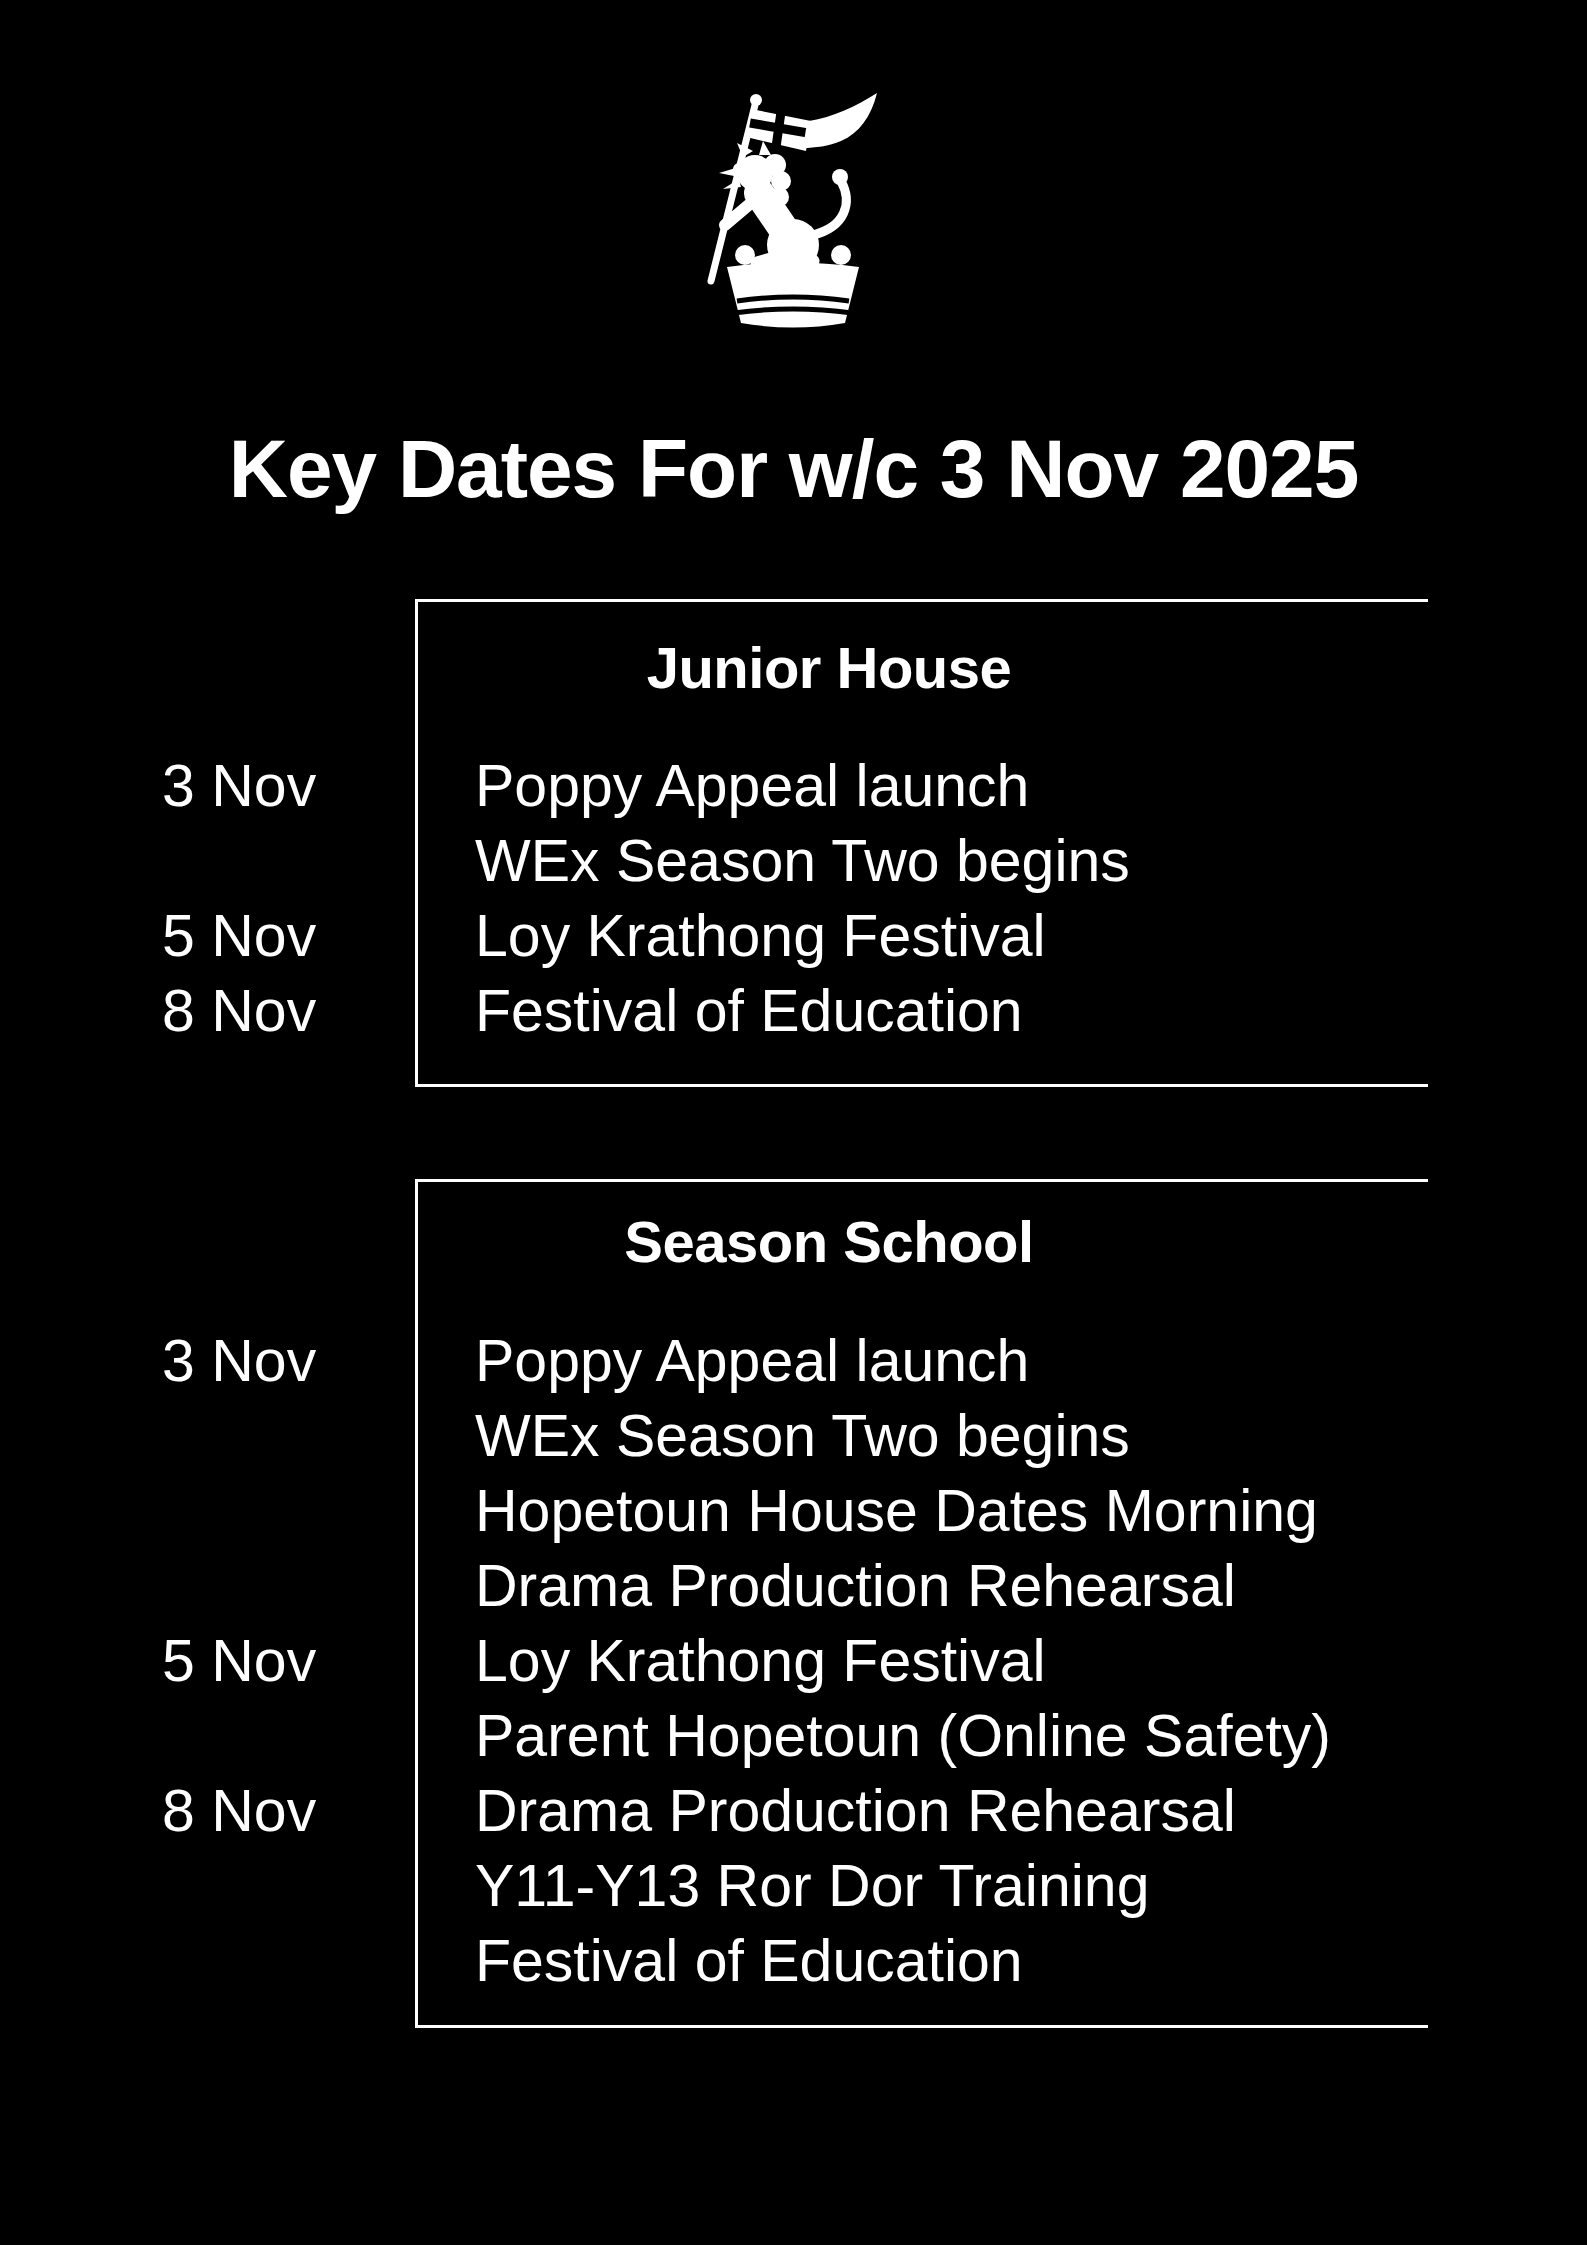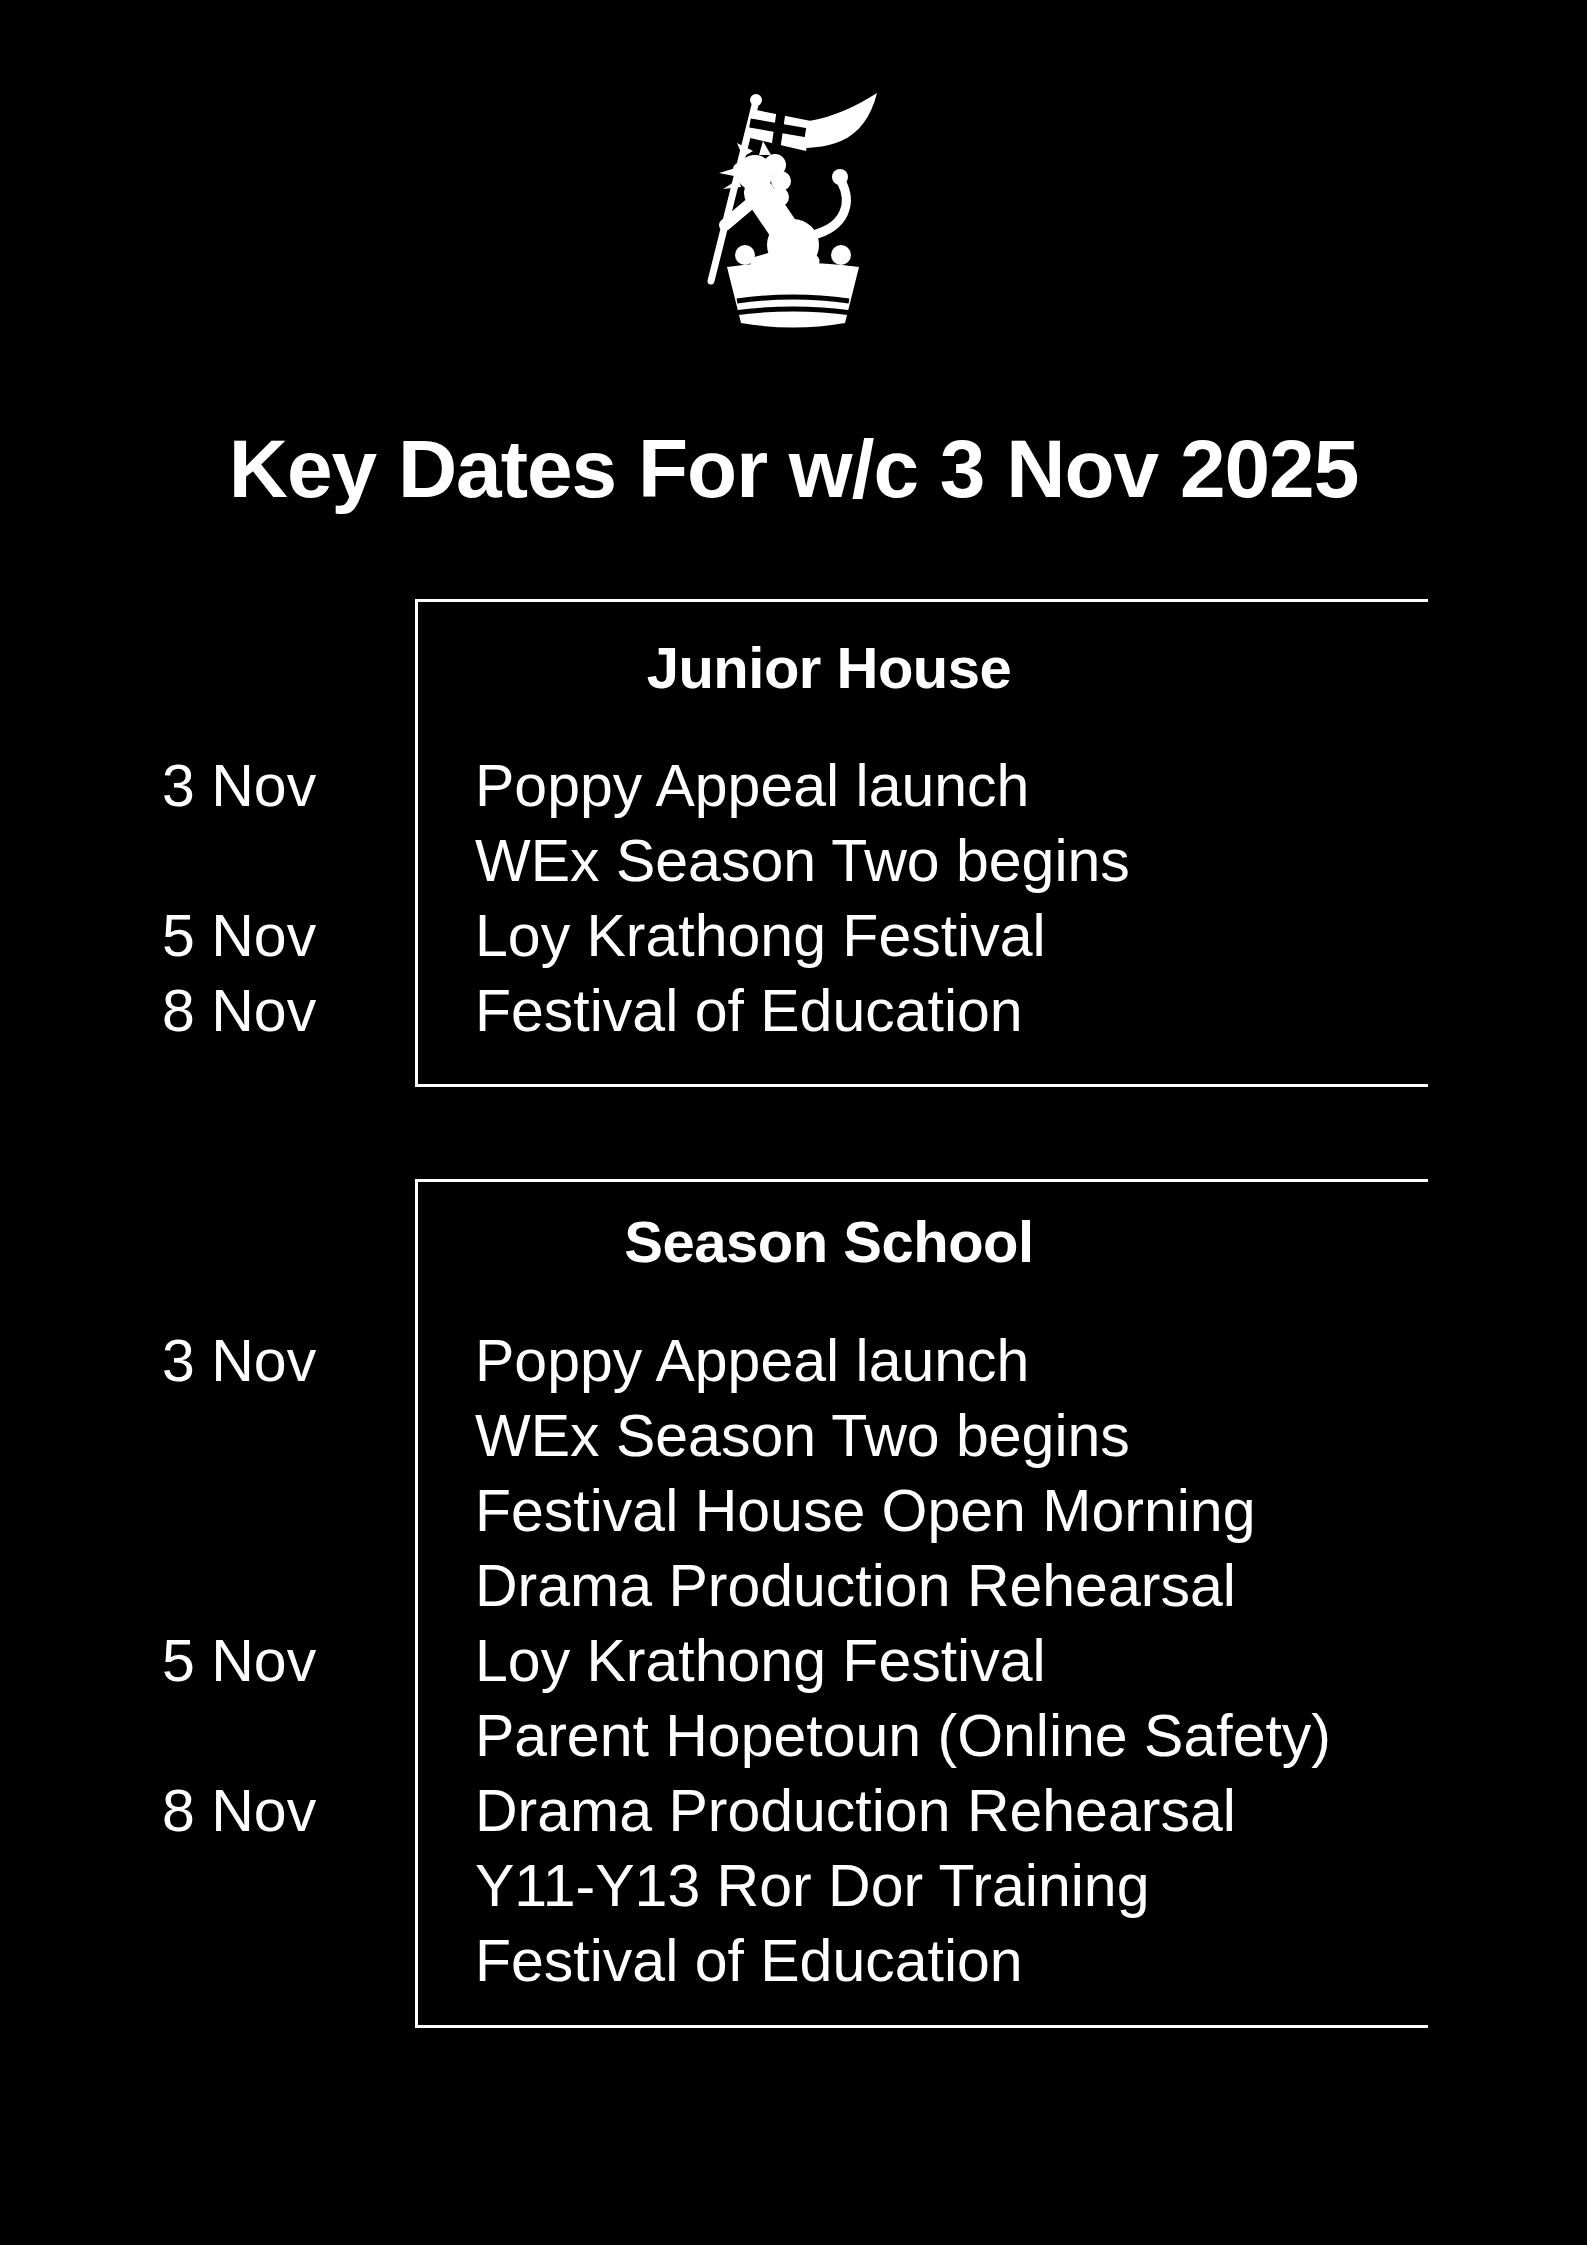--- a/index.html
+++ b/index.html
@@ -132,21 +132,21 @@
     <div class="cell"></div>
     <div class="cell"></div>
     <div class="cell">5 Nov</div>
     <div class="cell"></div>
     <div class="cell">8 Nov</div>
     <div class="cell"></div>
   </div>
   <div class="col events s">
     <div class="cell">Poppy Appeal launch</div>
     <div class="cell">WEx Season Two begins</div>
-    <div class="cell">Festival House Open Morning</div>
+    <div class="cell">Hopetoun House Dates Morning</div>
     <div class="cell">Drama Production Rehearsal</div>
     <div class="cell">Loy Krathong Festival</div>
     <div class="cell">Parent Hopetoun (Online Safety)</div>
     <div class="cell">Drama Production Rehearsal</div>
     <div class="cell">Y11-Y13 Ror Dor Training</div>
     <div class="cell">Festival of Education</div>
   </div>
 
 </div>
 

